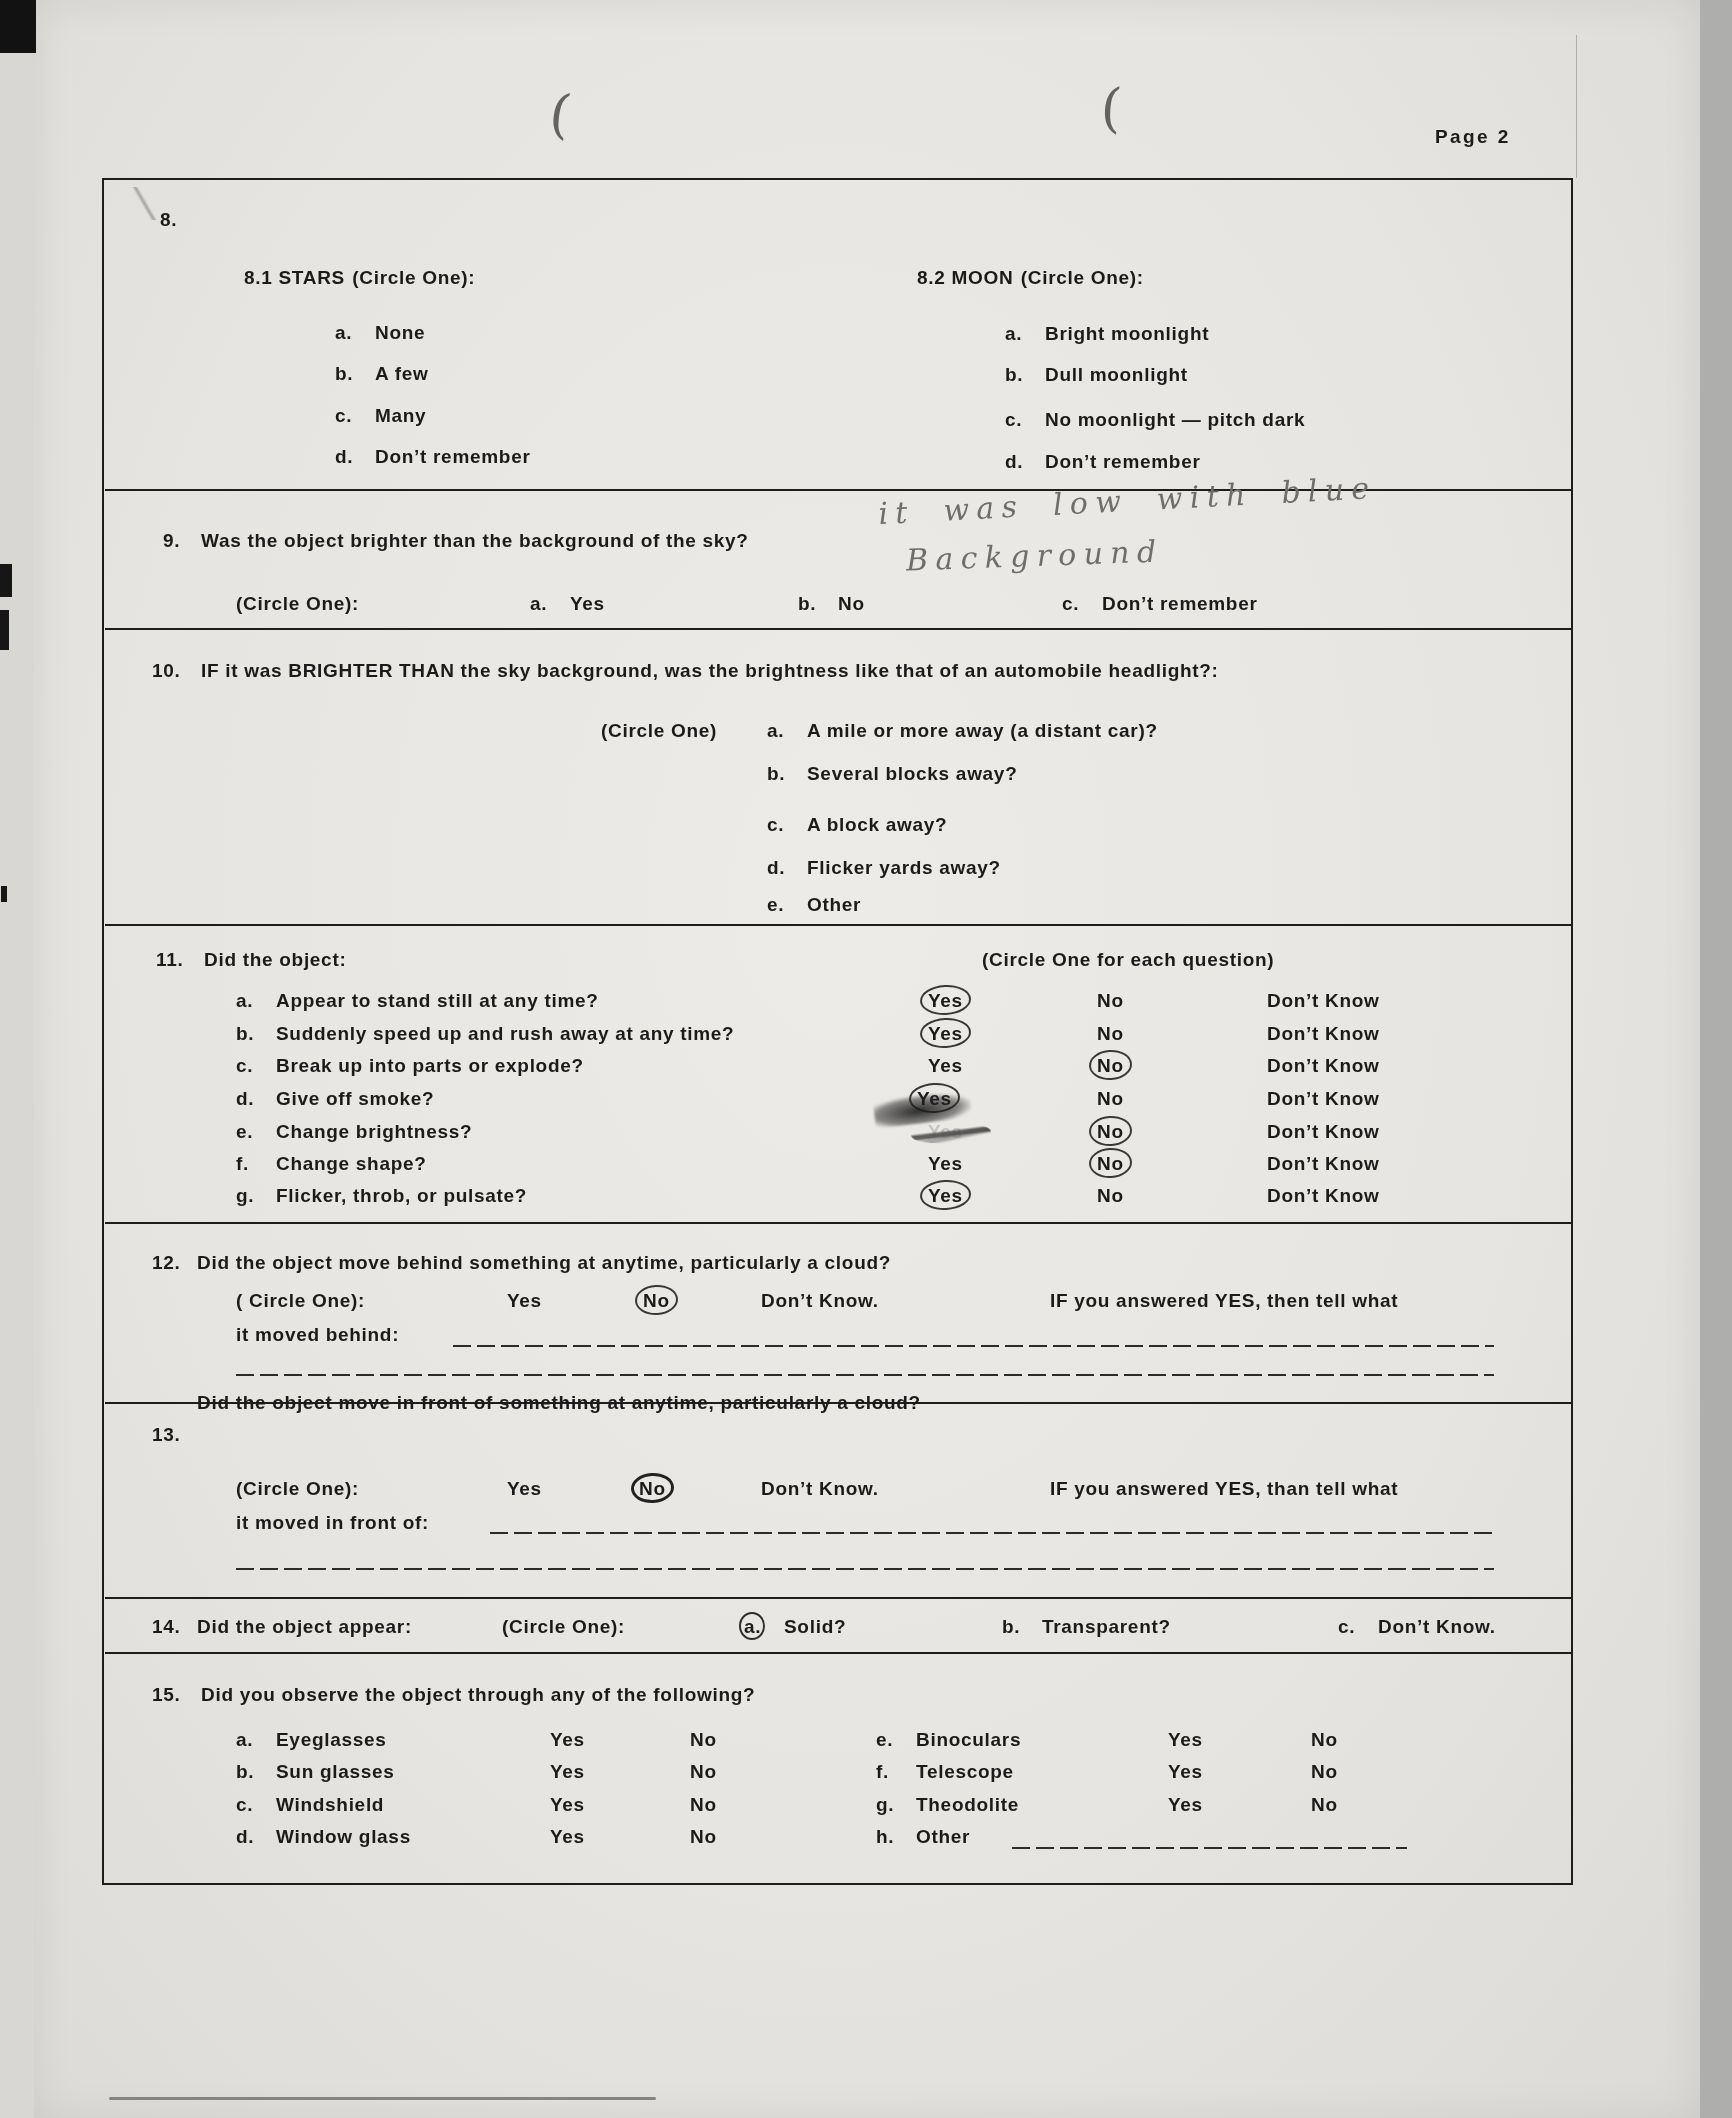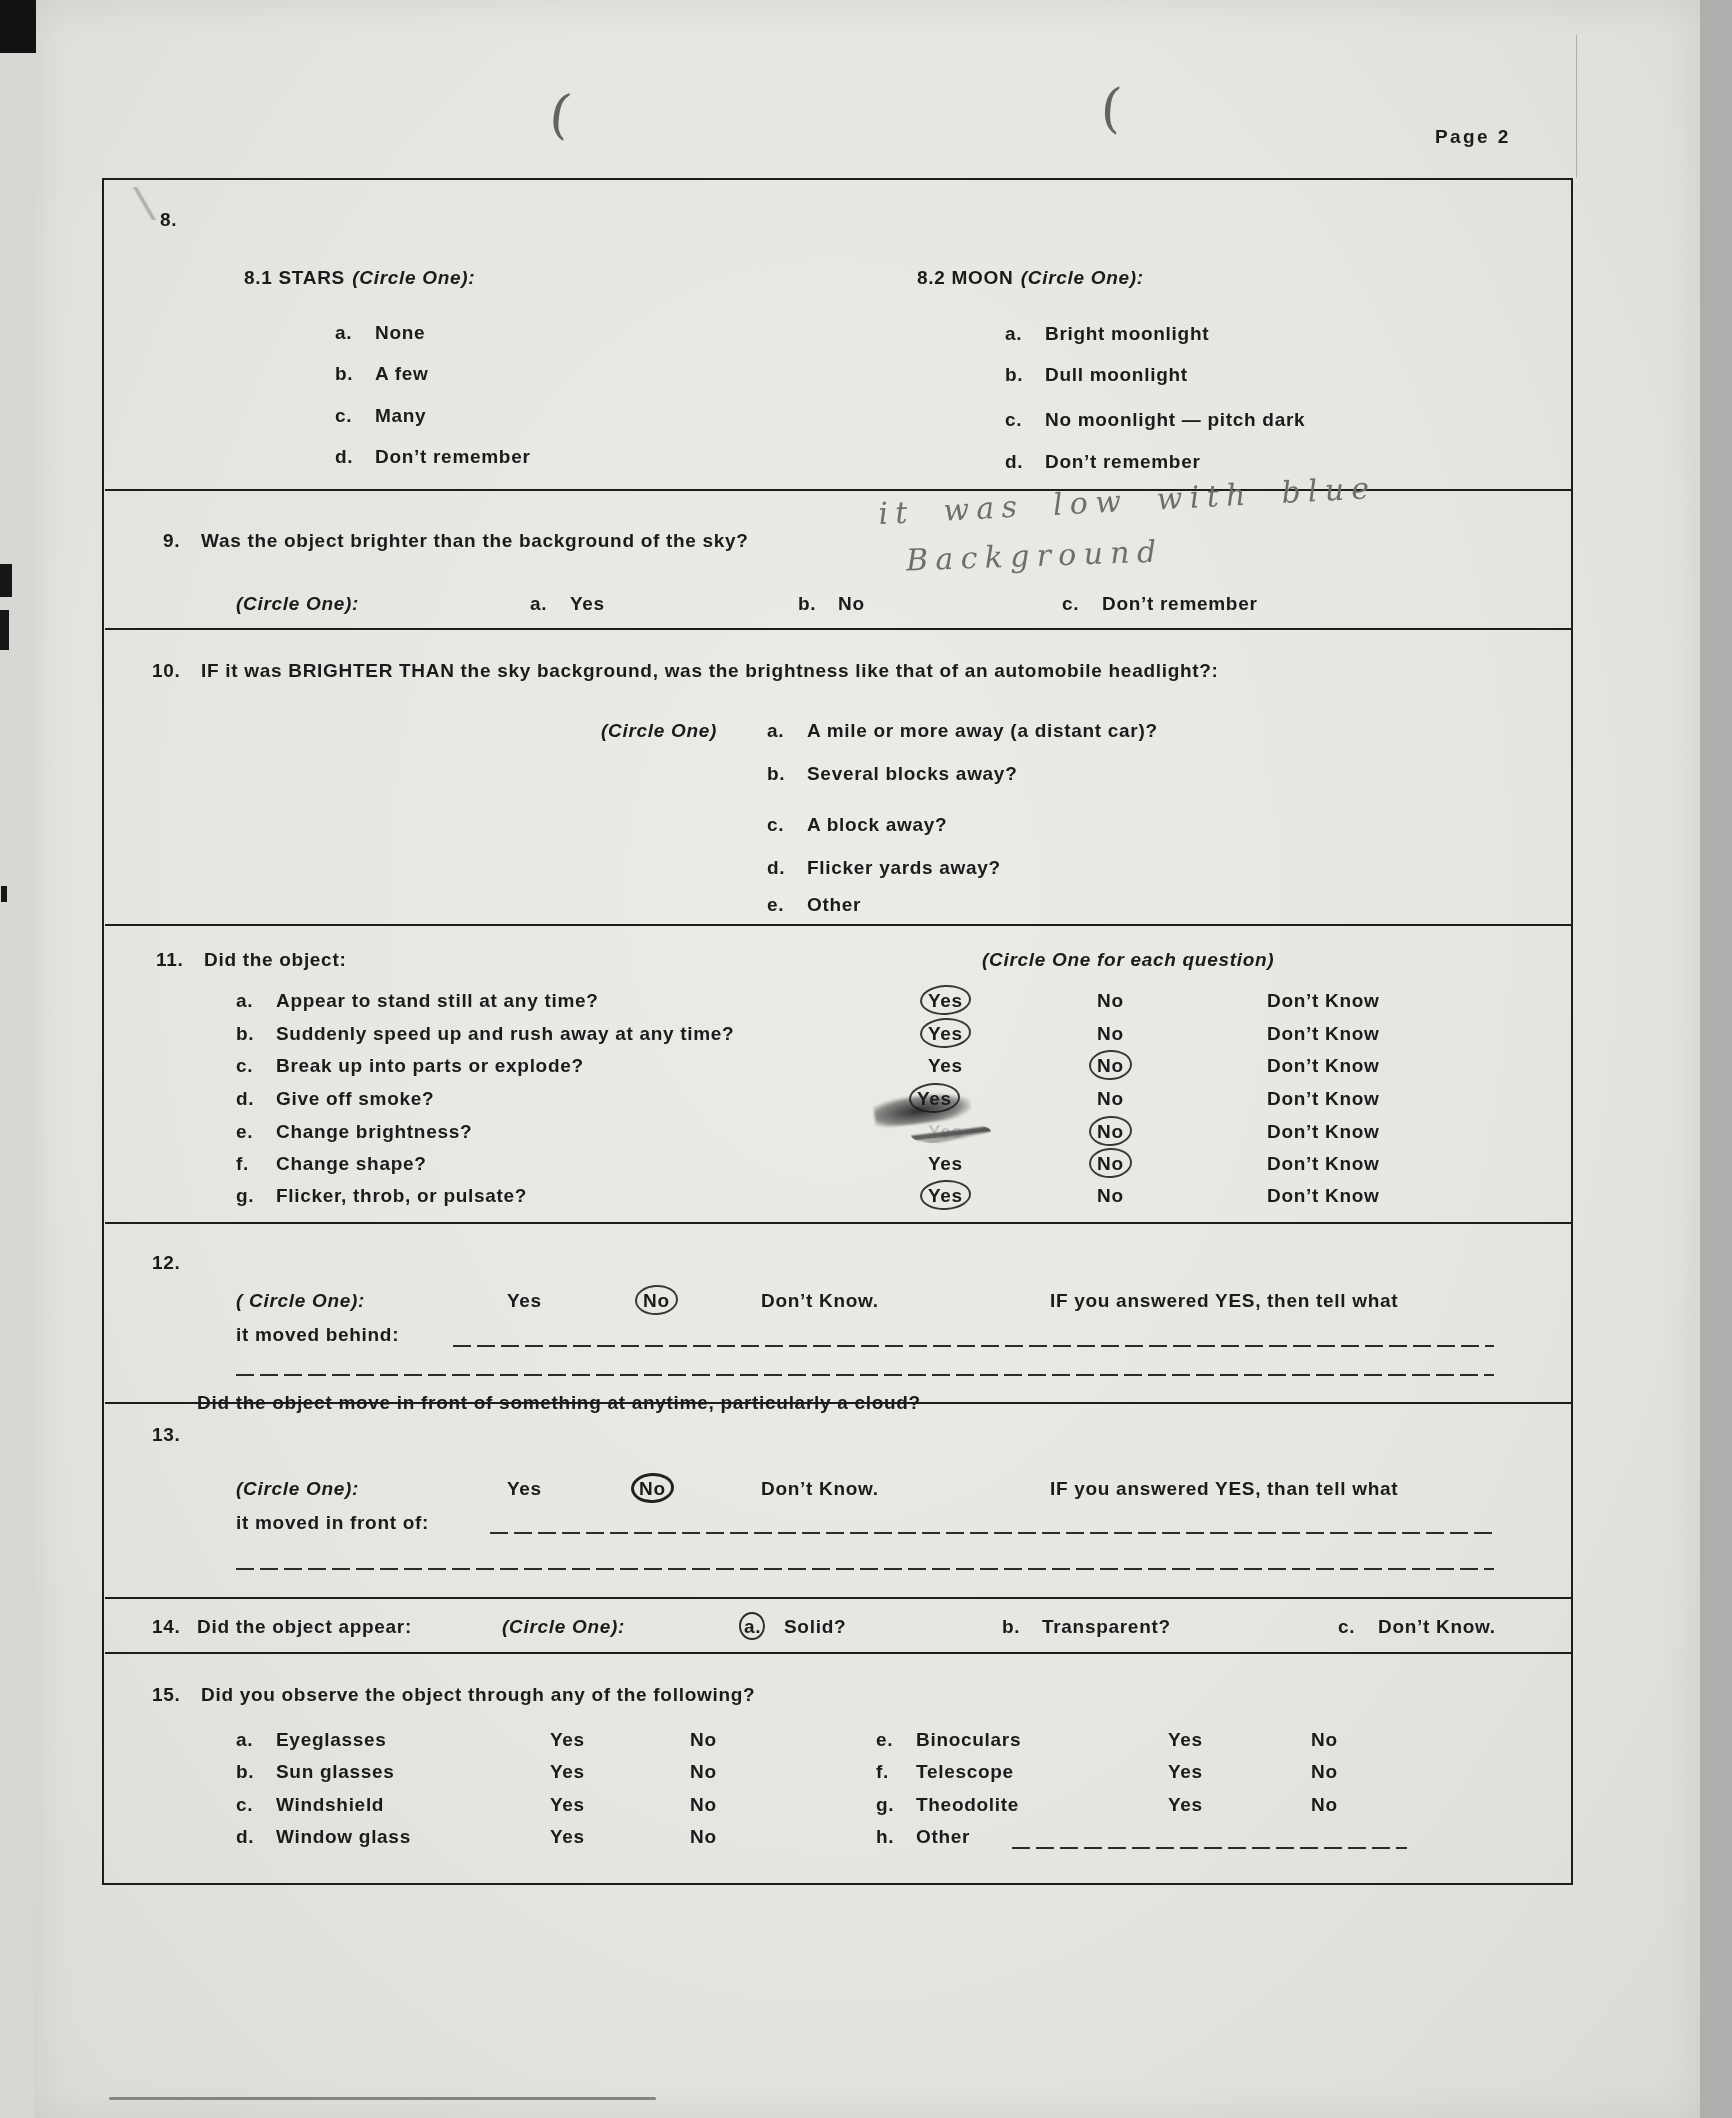--- a/index.html
+++ b/index.html
@@ -17,21 +17,21 @@
   .m2 { left:0; top:610px; width:8.5px; height:40px; }
   .m3 { left:1.2px; top:886px; width:6px; height:16px; }
   .bottom-line { position:absolute; left:109px; top:2097px; width:547px; height:3px;
                  background:#747472; border-radius:1.8px; opacity:.85; }
   .fold-line { position:absolute; left:1576px; top:35px; width:1.2px; height:143px; background:rgba(60,60,60,.3); }
   .scratch { position:absolute; left:125px; top:187px; width:39px; height:33px;
              background:linear-gradient(60deg, transparent 44%, rgba(90,90,90,.45) 50%, transparent 56%); }
 
   .t { position:absolute; font-weight:700; font-size:19px; line-height:1.15; letter-spacing:0.7px;
        color:#1b1b1b; white-space:nowrap; }
-  .i { font-style:italic; }
+  .i { }
   .gap { margin-left:7.3px; }
   .lt { display:inline-block; min-width:40px; }
   .pagenum { letter-spacing:2.4px; }
 
   .formbox { position:absolute; left:102px; top:178px; width:1471px; height:1707px; border:2.4px solid #1d1d1d; }
   .sep { position:absolute; left:105px; width:1466px; height:1.8px; background:#1d1d1d; }
   .dash { position:absolute; height:1.8px;
           background:repeating-linear-gradient(to right, #2b2b2b 0 18px, transparent 18px 24px); }
 
   .circ { position:relative; display:inline-block; }
@@ -156,20 +156,21 @@
   <span class="t" style="left:928px;top:1153px">Yes</span>
   <span class="t" style="left:1097px;top:1153px"><span class="circ"><span>No</span></span></span>
   <span class="t" style="left:1267px;top:1153px">Don’t Know</span>
 
   <span class="t" style="left:236px;top:1185px"><span class="lt">g.</span><span>Flicker, throb, or pulsate?</span></span>
   <span class="t" style="left:928px;top:1185px"><span class="circ"><span>Yes</span></span></span>
   <span class="t" style="left:1097px;top:1185px">No</span>
   <span class="t" style="left:1267px;top:1185px">Don’t Know</span>
 
   <span class="t" style="left:152px;top:1252px">12.</span>
+  <span class="t" style="left:197px;top:1252px">Did the object move behind something at anytime, particularly a cloud?</span>
   <span class="t i" style="left:236px;top:1290px">( Circle One):</span>
   <span class="t" style="left:507px;top:1290px">Yes</span>
   <span class="t" style="left:643px;top:1290px"><span class="circ"><span>No</span></span></span>
   <span class="t" style="left:761px;top:1290px">Don’t Know.</span>
   <span class="t" style="left:1050px;top:1290px">IF you answered YES, then tell what</span>
   <span class="t" style="left:236px;top:1324px">it moved behind:</span>
   <div class="dash" style="left:453px;top:1345px;width:1041px"></div>
   <div class="dash" style="left:236px;top:1374px;width:1258px"></div>
 
   <span class="t" style="left:152px;top:1424px">13.</span>

